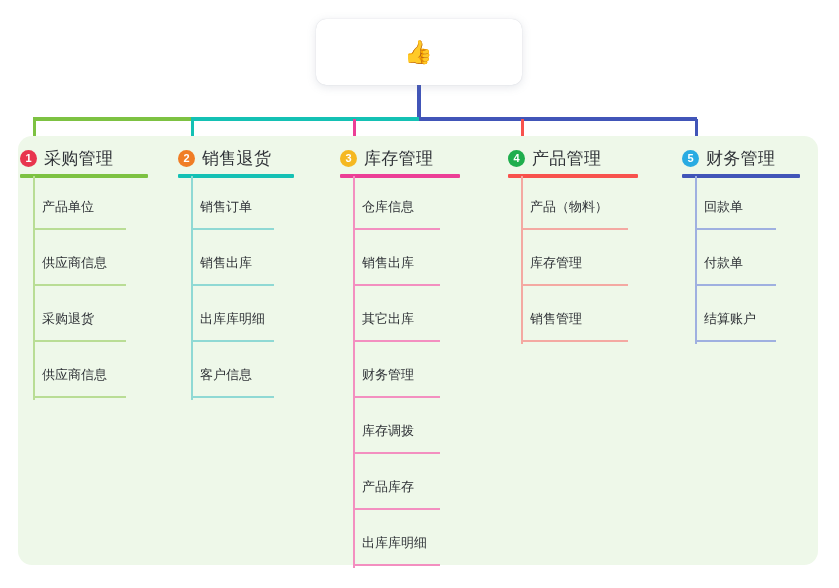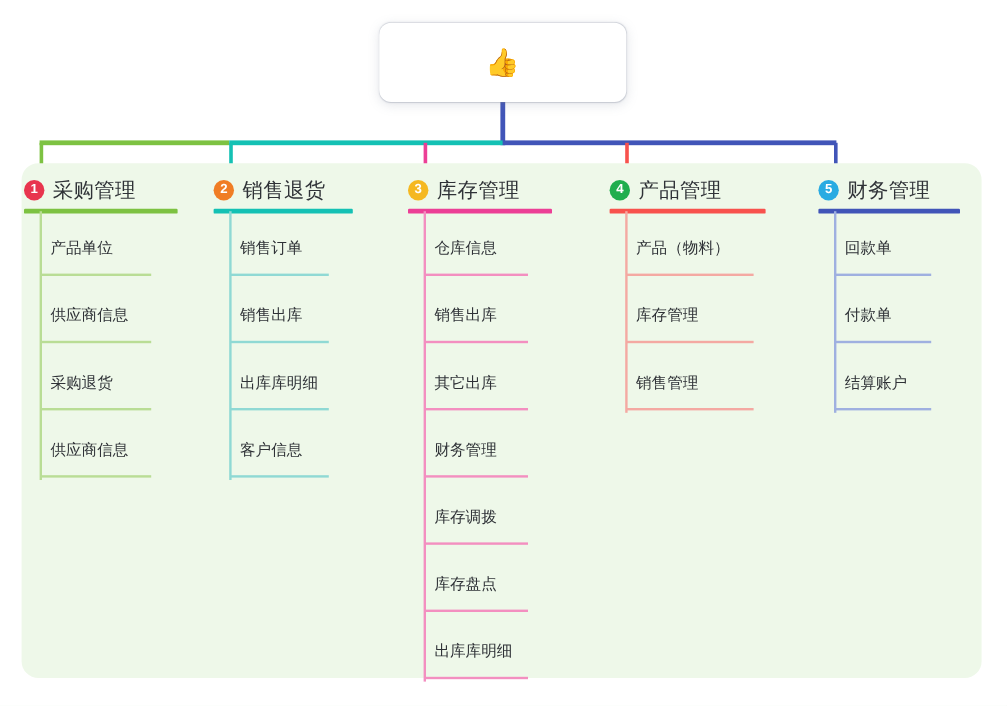--- a/index.html
+++ b/index.html
@@ -233,21 +233,21 @@
       </div>
       <div class="leaf" style="top: 208px;">
         <div class="leaf-text">财务管理</div>
         <div class="leaf-rule" style="width: 86px; background: rgb(243, 143, 192);"></div>
       </div>
       <div class="leaf" style="top: 264px;">
         <div class="leaf-text">库存调拨</div>
         <div class="leaf-rule" style="width: 86px; background: rgb(243, 143, 192);"></div>
       </div>
       <div class="leaf" style="top: 320px;">
-        <div class="leaf-text">库存盘点</div>
+        <div class="leaf-text">产品库存</div>
         <div class="leaf-rule" style="width: 86px; background: rgb(243, 143, 192);"></div>
       </div>
       <div class="leaf" style="top: 376px;">
         <div class="leaf-text">出库库明细</div>
         <div class="leaf-rule" style="width: 86px; background: rgb(243, 143, 192);"></div>
       </div>
     </div>
     <div class="column" style="left: 490px;">
       <div class="col-head">
         <span class="badge" style="background: rgb(31, 174, 77);">4</span>

